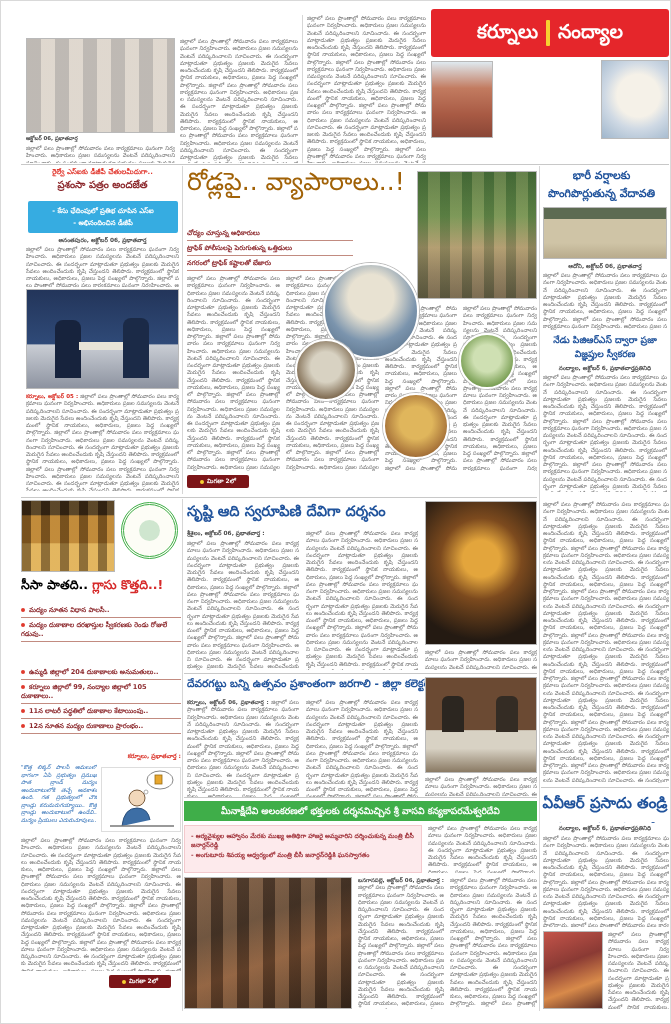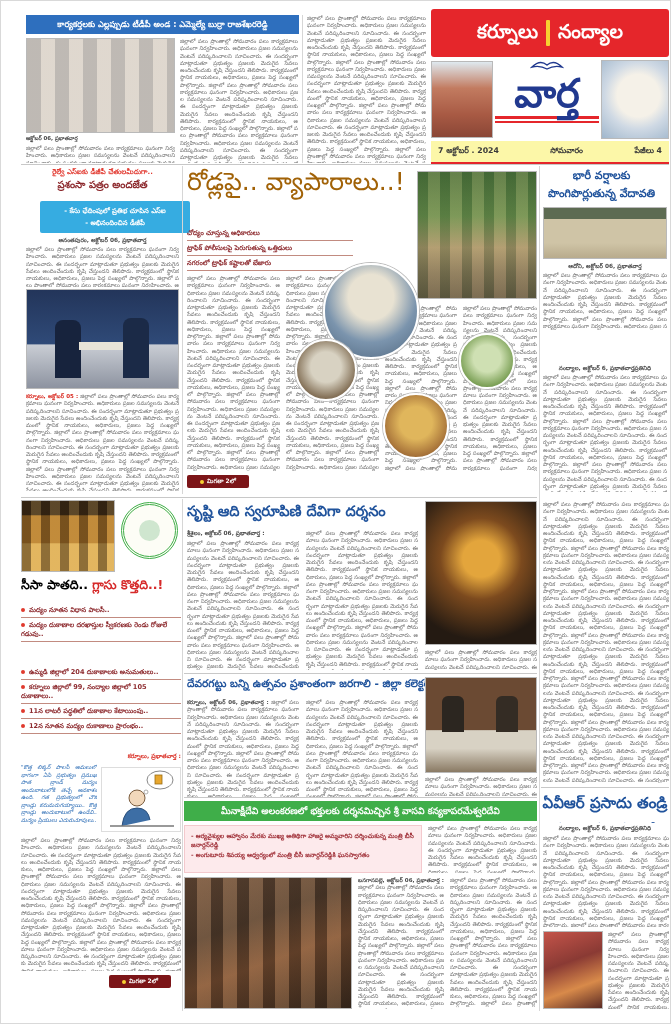--- a/index.html
+++ b/index.html
@@ -39,49 +39,35 @@
 
 <div id="page">
 
   <div class="abs mast-band" style="left:430px;top:8px;width:238px;height:48px;">
     <span>కర్నూలు</span>
     <span class="mast-div"></span>
     <span>నంద్యాల</span>
   </div>
   <div class="abs photo" style="left:430px;top:60px;width:62px;height:77px;background:linear-gradient(180deg,#dfe9ef 0%,#c27b60 35%,#a85a44 70%,#8a4636 100%);"></div>
   <div class="abs photo" style="left:600px;top:59px;width:68px;height:79px;background:radial-gradient(circle at 55% 45%, #f5f1e8 0 38%, #cfd9e4 60%, #9fb6cc 100%);"></div>
-  <div class="abs" style="left:494px;top:56px;width:104px;height:82px;text-align:center;">
-    <svg width="34" height="16" viewBox="0 0 34 16" style="display:block;margin:0 auto;">
-      <path d="M2 10 Q10 2 17 8 Q24 2 32 10 Q24 8 17 12 Q10 8 2 10 Z" fill="none" stroke="#21398f" stroke-width="1.4"></path>
-    </svg>
-    <div class="title-blue">వార్త</div>
-    <div style="height:3px;background:#e5262b;margin-top:3px;"></div>
-    <div style="height:1.5px;background:#e5262b;margin-top:2px;"></div>
-  </div>
-  <div class="abs strip" style="left:430px;top:140px;width:238px;height:23px;">
-    <span>7 అక్టోబర్ . 2024</span>
-    <span>సోమవారం</span>
-    <span>పేజీలు 4</span>
-  </div>
 
-  <div class="abs" style="left:25px;top:14px;width:273px;height:19px;background:#2e6fbe;color:#fff;font-weight:bold;font-size:8.2px;display:flex;align-items:center;justify-content:center;overflow:hidden;white-space:nowrap;">కార్యకర్తలకు ఎల్లప్పుడు టీడీపీ అండ : ఎమ్మెల్యే బుర్రా రాజశేఖరరెడ్డి</div>
   <div class="abs photo" style="left:25px;top:37px;width:149px;height:95px;background:linear-gradient(160deg,#c9b69a 0%,#a58a6c 40%,#7e6platform 0,#7e6a52 75%,#5f4e3c 100%);">
     <div style="width:100%;height:100%;background:repeating-linear-gradient(90deg,rgba(70,55,40,.35) 0 14px,rgba(150,125,95,.3) 14px 28px);"></div>
   </div>
   <div class="abs caption" style="left:25px;top:134px;width:149px;">అక్టోబర్ 06, ప్రభాతవార్త</div>
   <div class="abs bodytext" style="left:179px;top:37px;width:118px;height:125px;">జిల్లాలో పలు ప్రాంతాల్లో సోమవారం పలు కార్యక్రమాలు ఘనంగా నిర్వహించారు. అధికారులు ప్రజల సమస్యలను వెంటనే పరిష్కరించాలని సూచించారు. ఈ సందర్భంగా మాట్లాడుతూ ప్రభుత్వం ప్రజలకు మెరుగైన సేవలు అందించేందుకు కృషి చేస్తుందని తెలిపారు. కార్యక్రమంలో స్థానిక నాయకులు, అధికారులు, ప్రజలు పెద్ద సంఖ్యలో పాల్గొన్నారు. జిల్లాలో పలు ప్రాంతాల్లో సోమవారం పలు కార్యక్రమాలు ఘనంగా నిర్వహించారు. అధికారులు ప్రజల సమస్యలను వెంటనే పరిష్కరించాలని సూచించారు. ఈ సందర్భంగా మాట్లాడుతూ ప్రభుత్వం ప్రజలకు మెరుగైన సేవలు అందించేందుకు కృషి చేస్తుందని తెలిపారు. కార్యక్రమంలో స్థానిక నాయకులు, అధికారులు, ప్రజలు పెద్ద సంఖ్యలో పాల్గొన్నారు. జిల్లాలో పలు ప్రాంతాల్లో సోమవారం పలు కార్యక్రమాలు ఘనంగా నిర్వహించారు. అధికారులు ప్రజల సమస్యలను వెంటనే పరిష్కరించాలని సూచించారు. ఈ సందర్భంగా మాట్లాడుతూ ప్రభుత్వం ప్రజలకు మెరుగైన సేవలు అందించేందుకు కృషి చేస్తుందని తెలిపారు. కార్యక్రమంలో స్థానిక నాయకులు, అధికారులు, ప్రజలు పెద్ద సంఖ్యలో పాల్గొన్నారు. </div>
   <div class="abs bodytext" style="left:25px;top:144px;width:149px;height:18px;">జిల్లాలో పలు ప్రాంతాల్లో సోమవారం పలు కార్యక్రమాలు ఘనంగా నిర్వహించారు. అధికారులు ప్రజల సమస్యలను వెంటనే పరిష్కరించాలని సూచించారు. ఈ సందర్భంగా మాట్లాడుతూ ప్రభుత్వం ప్రజలకు మెరుగైన సేవలు అందించేందుకు కృషి చేస్తుందని తెలిపారు. కార్యక్రమంలో స్థానిక నాయకులు, అధికారులు, ప్రజలు పెద్ద సంఖ్యలో పాల్గొన్నారు. </div>
   <div class="abs vrule" style="left:301px;top:14px;height:148px;"></div>
   <div class="abs bodytext" style="left:306px;top:14px;width:119px;height:148px;">జిల్లాలో పలు ప్రాంతాల్లో సోమవారం పలు కార్యక్రమాలు ఘనంగా నిర్వహించారు. అధికారులు ప్రజల సమస్యలను వెంటనే పరిష్కరించాలని సూచించారు. ఈ సందర్భంగా మాట్లాడుతూ ప్రభుత్వం ప్రజలకు మెరుగైన సేవలు అందించేందుకు కృషి చేస్తుందని తెలిపారు. కార్యక్రమంలో స్థానిక నాయకులు, అధికారులు, ప్రజలు పెద్ద సంఖ్యలో పాల్గొన్నారు. జిల్లాలో పలు ప్రాంతాల్లో సోమవారం పలు కార్యక్రమాలు ఘనంగా నిర్వహించారు. అధికారులు ప్రజల సమస్యలను వెంటనే పరిష్కరించాలని సూచించారు. ఈ సందర్భంగా మాట్లాడుతూ ప్రభుత్వం ప్రజలకు మెరుగైన సేవలు అందించేందుకు కృషి చేస్తుందని తెలిపారు. కార్యక్రమంలో స్థానిక నాయకులు, అధికారులు, ప్రజలు పెద్ద సంఖ్యలో పాల్గొన్నారు. జిల్లాలో పలు ప్రాంతాల్లో సోమవారం పలు కార్యక్రమాలు ఘనంగా నిర్వహించారు. అధికారులు ప్రజల సమస్యలను వెంటనే పరిష్కరించాలని సూచించారు. ఈ సందర్భంగా మాట్లాడుతూ ప్రభుత్వం ప్రజలకు మెరుగైన సేవలు అందించేందుకు కృషి చేస్తుందని తెలిపారు. కార్యక్రమంలో స్థానిక నాయకులు, అధికారులు, ప్రజలు పెద్ద సంఖ్యలో పాల్గొన్నారు. జిల్లాలో పలు ప్రాంతాల్లో సోమవారం పలు కార్యక్రమాలు ఘనంగా నిర్వహించారు. అధికారులు ప్రజల సమస్యలను వెంటనే పరిష్కరించాలని సూచించారు. ఈ సందర్భంగా మాట్లాడుతూ ప్రభుత్వం ప్రజలకు మెరుగైన సేవలు అందించేందుకు కృషి చేస్తుందని తెలిపారు. కార్యక్రమంలో స్థానిక నాయకులు, అధికారులు, ప్రజలు పెద్ద సంఖ్యలో పాల్గొన్నారు. </div>
 
   <div class="abs hrule" style="left:20px;top:163px;width:648px;"></div>
 
   <div class="abs kicker" style="left:25px;top:167px;width:153px;">రైల్వే ఎస్ఐకు డీజీపీ చేతులమీదుగా..</div>
   <div class="abs maroon-h" style="left:25px;top:178px;width:153px;">ప్రశంసా పత్రం అందజేత</div>
-  <div class="abs cyanbox" style="left:27px;top:200px;width:150px;height:32px;margin-left:12px;">
+  <div class="abs cyanbox" style="left:27px;top:200px;width:150px;height:32px;">
     <span>- కేసు ఛేదింపులో ప్రతిభ చూపిన ఎస్ఐ</span>
     <span>- అభినందించిన డీజీపీ</span>
   </div>
   <div class="abs byline" style="left:25px;top:236px;width:153px;">అనంతపురం, అక్టోబర్ 06, ప్రభాతవార్త</div>
   <div class="abs bodytext" style="left:25px;top:245px;width:153px;height:41px;">జిల్లాలో పలు ప్రాంతాల్లో సోమవారం పలు కార్యక్రమాలు ఘనంగా నిర్వహించారు. అధికారులు ప్రజల సమస్యలను వెంటనే పరిష్కరించాలని సూచించారు. ఈ సందర్భంగా మాట్లాడుతూ ప్రభుత్వం ప్రజలకు మెరుగైన సేవలు అందించేందుకు కృషి చేస్తుందని తెలిపారు. కార్యక్రమంలో స్థానిక నాయకులు, అధికారులు, ప్రజలు పెద్ద సంఖ్యలో పాల్గొన్నారు. జిల్లాలో పలు ప్రాంతాల్లో సోమవారం పలు కార్యక్రమాలు ఘనంగా నిర్వహించారు. అధికారులు ప్రజల సమస్యలను వెంటనే పరిష్కరించాలని సూచించారు. ఈ సందర్భంగా మాట్లాడుతూ ప్రభుత్వం ప్రజలకు మెరుగైన సేవలు అందించేందుకు కృషి చేస్తుందని తెలిపారు. కార్యక్రమంలో స్థానిక నాయకులు, అధికారులు, ప్రజలు పెద్ద సంఖ్యలో పాల్గొన్నారు. </div>
   <div class="abs photo" style="left:25px;top:288px;width:153px;height:100px;background:linear-gradient(180deg,#23355a 0%,#2f4a78 55%,#c9cdd4 56%,#8d93a0 100%);">
     <div style="position:absolute;left:28px;top:30px;width:26px;height:58px;background:#17233d;border-radius:8px 8px 0 0;"></div>
     <div style="position:absolute;left:96px;top:28px;width:26px;height:60px;background:#1b2a47;border-radius:8px 8px 0 0;"></div>
     <div style="position:absolute;left:52px;top:52px;width:44px;height:8px;background:#e8e4d8;"></div>
   </div>
@@ -108,20 +94,21 @@
   <div class="circ" style="left:382px;top:392px;width:62px;height:62px;background:radial-gradient(circle at 50% 45%,#e0b65c 0 35%,#a8743a 70%,#6e4a26 100%);"></div>
   <div class="circ" style="left:458px;top:332px;width:52px;height:52px;background:radial-gradient(circle at 50% 45%,#cfe0b3 0 35%,#7fa35a 70%,#4f6e3a 100%);"></div>
   <div class="abs contbox" style="left:186px;top:474px;width:62px;height:13px;">మిగతా 2లో</div>
 
   <div class="abs vrule" style="left:538px;top:165px;height:845px;"></div>
 
   <div class="abs h-blue" style="left:540px;top:166px;width:121px;height:38px;font-size:11px;text-align:center;line-height:1.6;">భారీ వర్షాలకు పొంగిపొర్లుతున్న వేదావతి</div>
   <div class="abs photo" style="left:542px;top:206px;width:124px;height:52px;background:linear-gradient(180deg,#5d6b52 0 22%,#cfc4a6 23% 70%,#b8ab8c 100%);"></div>
   <div class="abs byline" style="left:540px;top:262px;width:128px;">ఆదోని, అక్టోబర్ 06, ప్రభాతవార్త</div>
   <div class="abs bodytext" style="left:542px;top:271px;width:124px;height:58px;">జిల్లాలో పలు ప్రాంతాల్లో సోమవారం పలు కార్యక్రమాలు ఘనంగా నిర్వహించారు. అధికారులు ప్రజల సమస్యలను వెంటనే పరిష్కరించాలని సూచించారు. ఈ సందర్భంగా మాట్లాడుతూ ప్రభుత్వం ప్రజలకు మెరుగైన సేవలు అందించేందుకు కృషి చేస్తుందని తెలిపారు. కార్యక్రమంలో స్థానిక నాయకులు, అధికారులు, ప్రజలు పెద్ద సంఖ్యలో పాల్గొన్నారు. జిల్లాలో పలు ప్రాంతాల్లో సోమవారం పలు కార్యక్రమాలు ఘనంగా నిర్వహించారు. అధికారులు ప్రజల సమస్యలను వెంటనే పరిష్కరించాలని సూచించారు. ఈ సందర్భంగా మాట్లాడుతూ ప్రభుత్వం ప్రజలకు మెరుగైన సేవలు అందించేందుకు కృషి చేస్తుందని తెలిపారు. కార్యక్రమంలో స్థానిక నాయకులు, అధికారులు, ప్రజలు పెద్ద సంఖ్యలో పాల్గొన్నారు. జిల్లాలో పలు ప్రాంతాల్లో సోమవారం పలు కార్యక్రమాలు ఘనంగా నిర్వహించారు. అధికారులు ప్రజల సమస్యలను వెంటనే పరిష్కరించాలని సూచించారు. ఈ సందర్భంగా మాట్లాడుతూ ప్రభుత్వం ప్రజలకు మెరుగైన సేవలు అందించేందుకు కృషి చేస్తుందని తెలిపారు. కార్యక్రమంలో స్థానిక నాయకులు, అధికారులు, ప్రజలు పెద్ద సంఖ్యలో పాల్గొన్నారు. </div>
+  <div class="abs h-blue" style="left:540px;top:332px;width:128px;height:30px;font-size:9.2px;text-align:center;line-height:1.55;">నేడు పిజిఆర్ఎస్ ద్వారా ప్రజా విజ్ఞప్తుల స్వీకరణ</div>
   <div class="abs byline" style="left:540px;top:364px;width:128px;">నంద్యాల, అక్టోబర్ 6, ప్రభాతవార్తప్రతినిధి</div>
   <div class="abs bodytext" style="left:542px;top:373px;width:124px;height:118px;">జిల్లాలో పలు ప్రాంతాల్లో సోమవారం పలు కార్యక్రమాలు ఘనంగా నిర్వహించారు. అధికారులు ప్రజల సమస్యలను వెంటనే పరిష్కరించాలని సూచించారు. ఈ సందర్భంగా మాట్లాడుతూ ప్రభుత్వం ప్రజలకు మెరుగైన సేవలు అందించేందుకు కృషి చేస్తుందని తెలిపారు. కార్యక్రమంలో స్థానిక నాయకులు, అధికారులు, ప్రజలు పెద్ద సంఖ్యలో పాల్గొన్నారు. జిల్లాలో పలు ప్రాంతాల్లో సోమవారం పలు కార్యక్రమాలు ఘనంగా నిర్వహించారు. అధికారులు ప్రజల సమస్యలను వెంటనే పరిష్కరించాలని సూచించారు. ఈ సందర్భంగా మాట్లాడుతూ ప్రభుత్వం ప్రజలకు మెరుగైన సేవలు అందించేందుకు కృషి చేస్తుందని తెలిపారు. కార్యక్రమంలో స్థానిక నాయకులు, అధికారులు, ప్రజలు పెద్ద సంఖ్యలో పాల్గొన్నారు. జిల్లాలో పలు ప్రాంతాల్లో సోమవారం పలు కార్యక్రమాలు ఘనంగా నిర్వహించారు. అధికారులు ప్రజల సమస్యలను వెంటనే పరిష్కరించాలని సూచించారు. ఈ సందర్భంగా మాట్లాడుతూ ప్రభుత్వం ప్రజలకు మెరుగైన సేవలు అందించేందుకు కృషి చేస్తుందని తెలిపారు. కార్యక్రమంలో స్థానిక నాయకులు, అధికారులు, ప్రజలు పెద్ద సంఖ్యలో పాల్గొన్నారు. జిల్లాలో పలు ప్రాంతాల్లో సోమవారం పలు కార్యక్రమాలు ఘనంగా నిర్వహించారు. అధికారులు ప్రజల సమస్యలను వెంటనే పరిష్కరించాలని సూచించారు. ఈ సందర్భంగా మాట్లాడుతూ ప్రభుత్వం ప్రజలకు మెరుగైన సేవలు అందించేందుకు కృషి చేస్తుందని తెలిపారు. కార్యక్రమంలో స్థానిక నాయకులు, అధికారులు, ప్రజలు పెద్ద సంఖ్యలో పాల్గొన్నారు. జిల్లాలో పలు ప్రాంతాల్లో సోమవారం పలు కార్యక్రమాలు ఘనంగా నిర్వహించారు. అధికారులు ప్రజల సమస్యలను వెంటనే పరిష్కరించాలని సూచించారు. ఈ సందర్భంగా మాట్లాడుతూ ప్రభుత్వం ప్రజలకు మెరుగైన సేవలు అందించేందుకు కృషి చేస్తుందని తెలిపారు. కార్యక్రమంలో స్థానిక నాయకులు, అధికారులు, ప్రజలు పెద్ద సంఖ్యలో పాల్గొన్నారు. </div>
 
   <div class="abs hrule" style="left:20px;top:496px;width:516px;"></div>
 
   <div class="abs photo" style="left:20px;top:499px;width:94px;height:72px;background:linear-gradient(180deg,#3a2a18 0 20%,#b97f2e 21% 60%,#e2b45c 61% 100%);">
     <div style="width:100%;height:100%;background:repeating-linear-gradient(90deg,rgba(40,25,10,.45) 0 9px,rgba(230,190,110,.2) 9px 19px);"></div>
   </div>
   <div class="abs" style="left:120px;top:501px;width:57px;height:57px;border-radius:50%;border:3px double #3fae49;background:#fdfdf6;">
     <div style="width:21px;height:21px;border-radius:50%;background:#cfe6cf;margin:15px auto 0;"></div>

